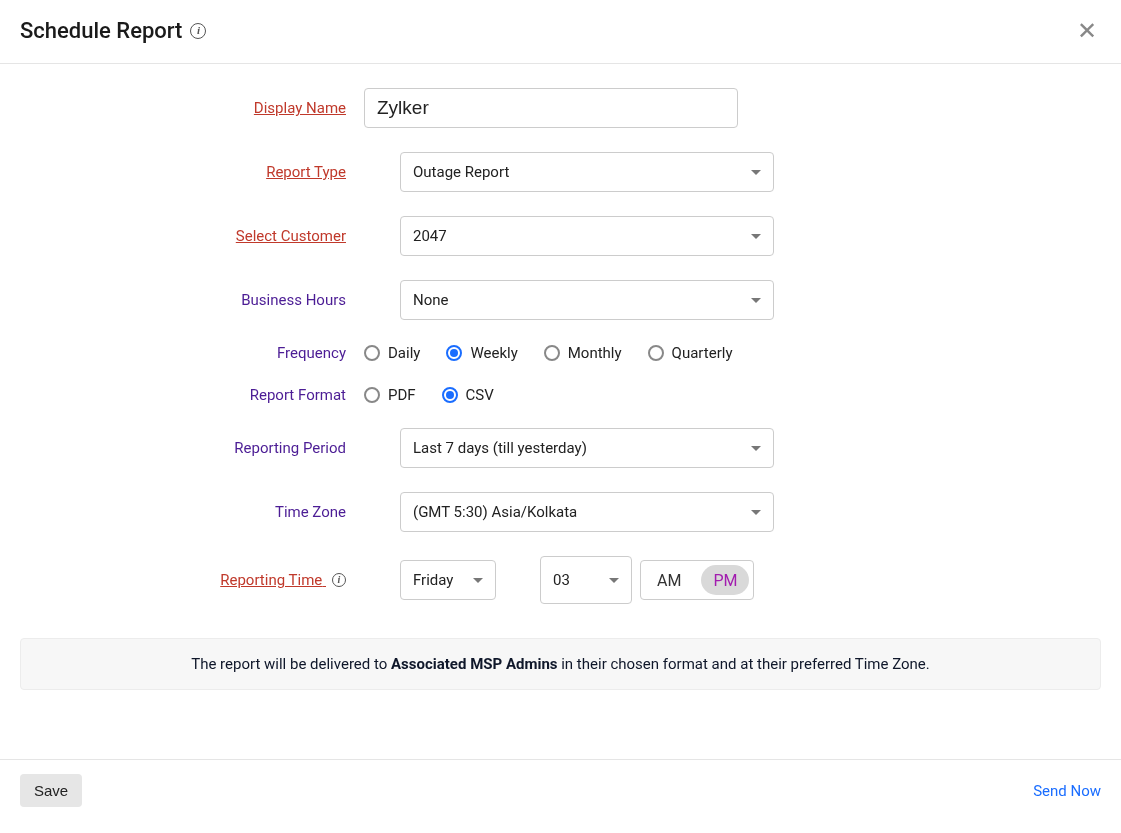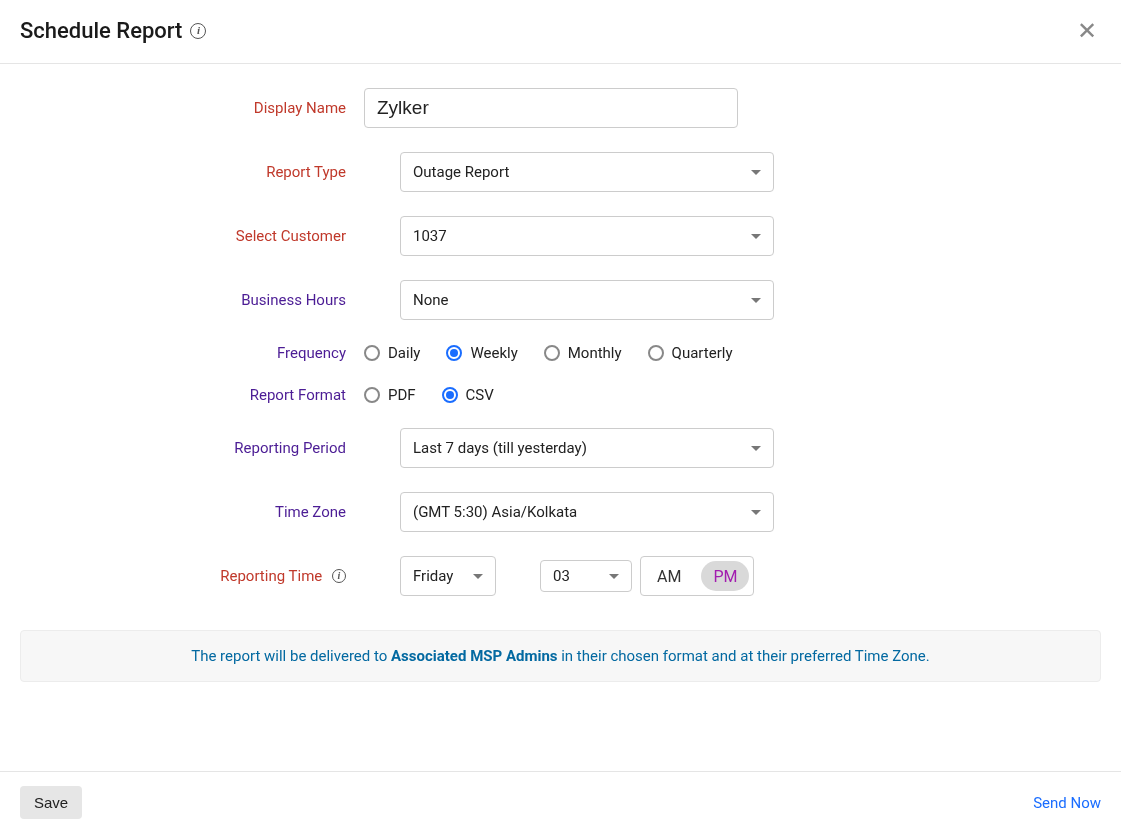--- a/index.html
+++ b/index.html
@@ -62,20 +62,21 @@
   }
   .form-label {
     width: 344px;
     text-align: right;
     padding-right: 18px;
     font-size: 15px;
     color: #4c1d95;
   }
   .form-label.required {
     color: #c0392b;
+    text-decoration: underline;
   }
   .form-label .info-icon {
     margin-left: 6px;
     width: 14px;
     height: 14px;
     font-size: 10px;
     border-width: 1.3px;
     vertical-align: middle;
     position: relative;
     top: -1px;
@@ -110,21 +111,21 @@
     font-size: 15px;
     color: #222;
     margin-left: 36px;
   }
   .select-box.small {
     width: 96px;
     height: 40px;
   }
   .select-box.small2 {
     width: 92px;
-    height: 32px;
+    height: 48px;
   }
   .select-caret {
     width: 0;
     height: 0;
     border-left: 5px solid transparent;
     border-right: 5px solid transparent;
     border-top: 5px solid #777;
   }
   .radio-group {
     display: flex;
@@ -187,26 +188,26 @@
     border-radius: 15px;
   }
   .delivery-note {
     margin: 0 20px;
     background: #f7f7f7;
     border: 1px solid #ececec;
     border-radius: 4px;
     padding: 16px;
     text-align: center;
     font-size: 15px;
-    color: #0369a1;
+    color: #0f172a;
   }
   .delivery-note b { font-weight: 700; }
   .dialog-footer {
     position: absolute;
-    bottom: 0;
+    bottom: 12px;
     left: 0;
     right: 0;
     border-top: 1px solid #e5e5e5;
     padding: 14px 20px;
     display: flex;
     align-items: center;
     justify-content: space-between;
     background: #fff;
   }
   .btn-save {
@@ -252,21 +253,21 @@
         <span>Outage Report</span>
         <span class="select-caret"></span>
       </div>
     </div>
   </div>
 
   <div class="form-row">
     <div class="form-label required">Select Customer</div>
     <div class="form-field">
       <div class="select-box">
-        <span>1037</span>
+        <span>2047</span>
         <span class="select-caret"></span>
       </div>
     </div>
   </div>
 
   <div class="form-row">
     <div class="form-label">Business Hours</div>
     <div class="form-field">
       <div class="select-box">
         <span>None</span>

